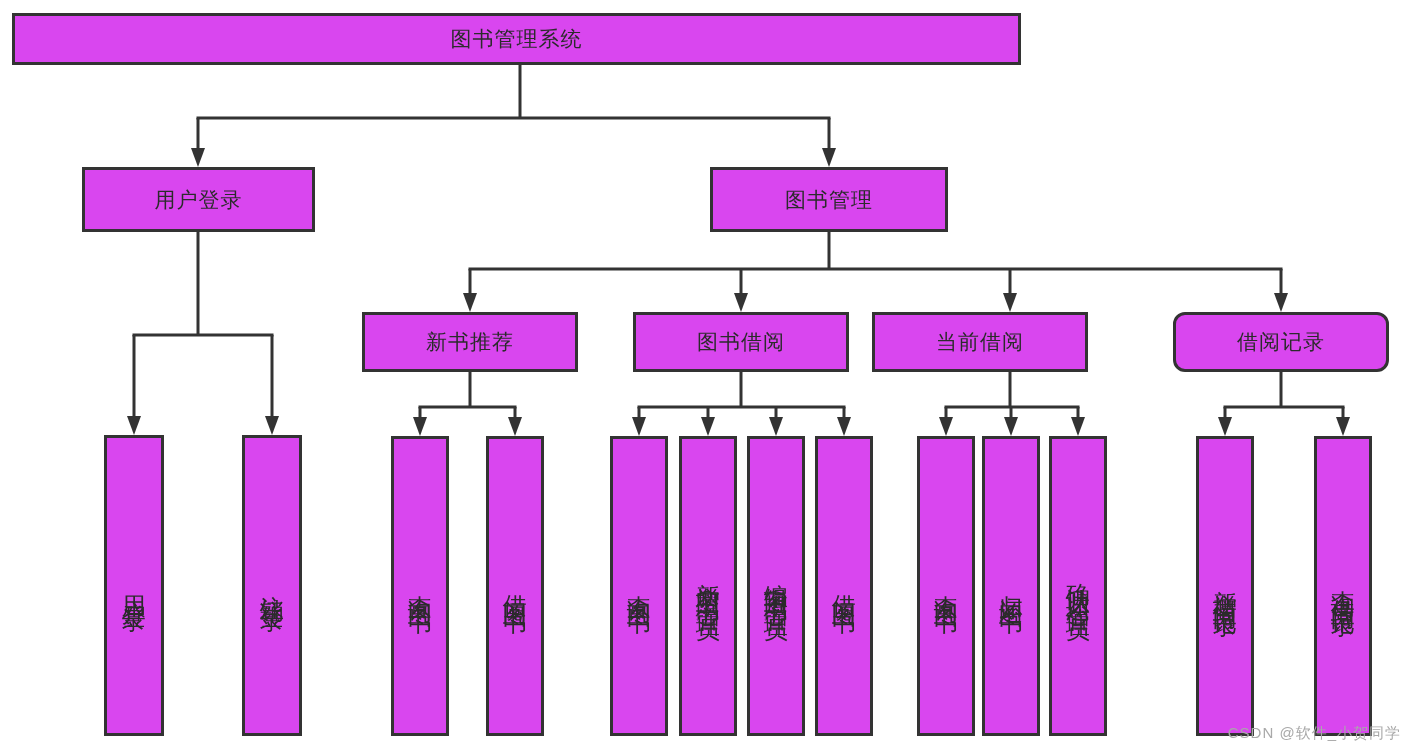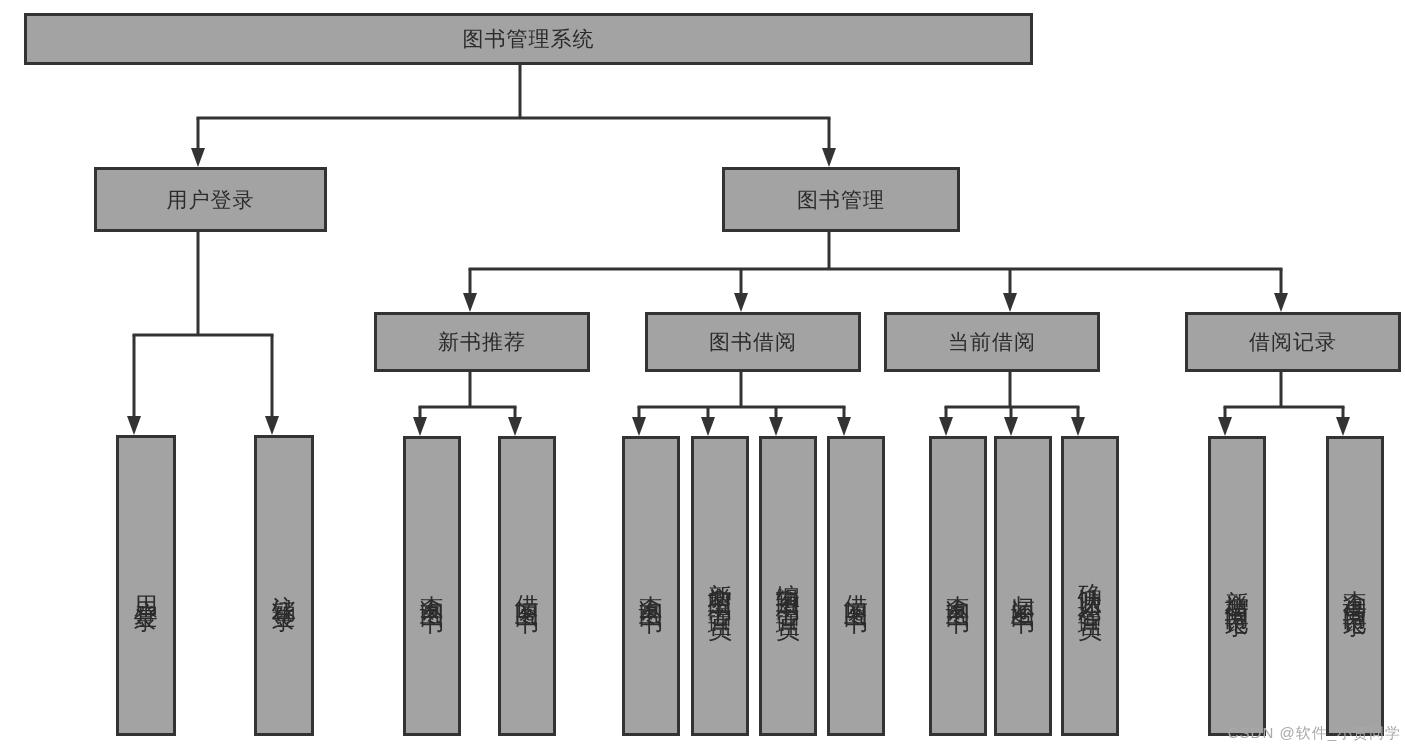--- a/index.html
+++ b/index.html
@@ -14,27 +14,26 @@
   .connectors {
     position: absolute;
     left: 0; top: 0;
     width: 1405px; height: 747px;
     z-index: 0;
   }
   .hbox, .vbox {
     position: absolute;
     box-sizing: border-box;
     border: 3px solid #333333;
-    background: #a3a3a3;
+    background: #d946ef;
     display: flex;
     align-items: center;
     justify-content: center;
     color: #2b2b2b;
     z-index: 1;
-    margin-left: 12px;
   }
   .hbox { font-size: 21px; letter-spacing: 1px; }
   .vbox { font-size: 24px; }
   .vbox .vlabel {
     writing-mode: vertical-rl;
     text-orientation: mixed;
     letter-spacing: 5px;
     line-height: 1.15;
     white-space: nowrap;
   }
@@ -131,21 +130,21 @@
 
   <div class="hbox" style="left:362px; top:312px; width:216px; height:60px;">
     <span>新书推荐</span>
   </div>
   <div class="hbox" style="left:633px; top:312px; width:216px; height:60px;">
     <span>图书借阅</span>
   </div>
   <div class="hbox" style="left:872px; top:312px; width:216px; height:60px;">
     <span>当前借阅</span>
   </div>
-  <div class="hbox" style="left:1173px; top:312px; width:216px; height:60px;">
+  <div class="hbox" style="left:1173px; top:312px; width:216px; height:60px;border-radius:12px;">
     <span>借阅记录</span>
   </div>
 
   <div class="vbox" style="left:104px; top:435px; width:60px; height:301px;">
     <span class="vlabel">用户登录</span>
   </div>
   <div class="vbox" style="left:242px; top:435px; width:60px; height:301px;">
     <span class="vlabel">注销登录</span>
   </div>
 

